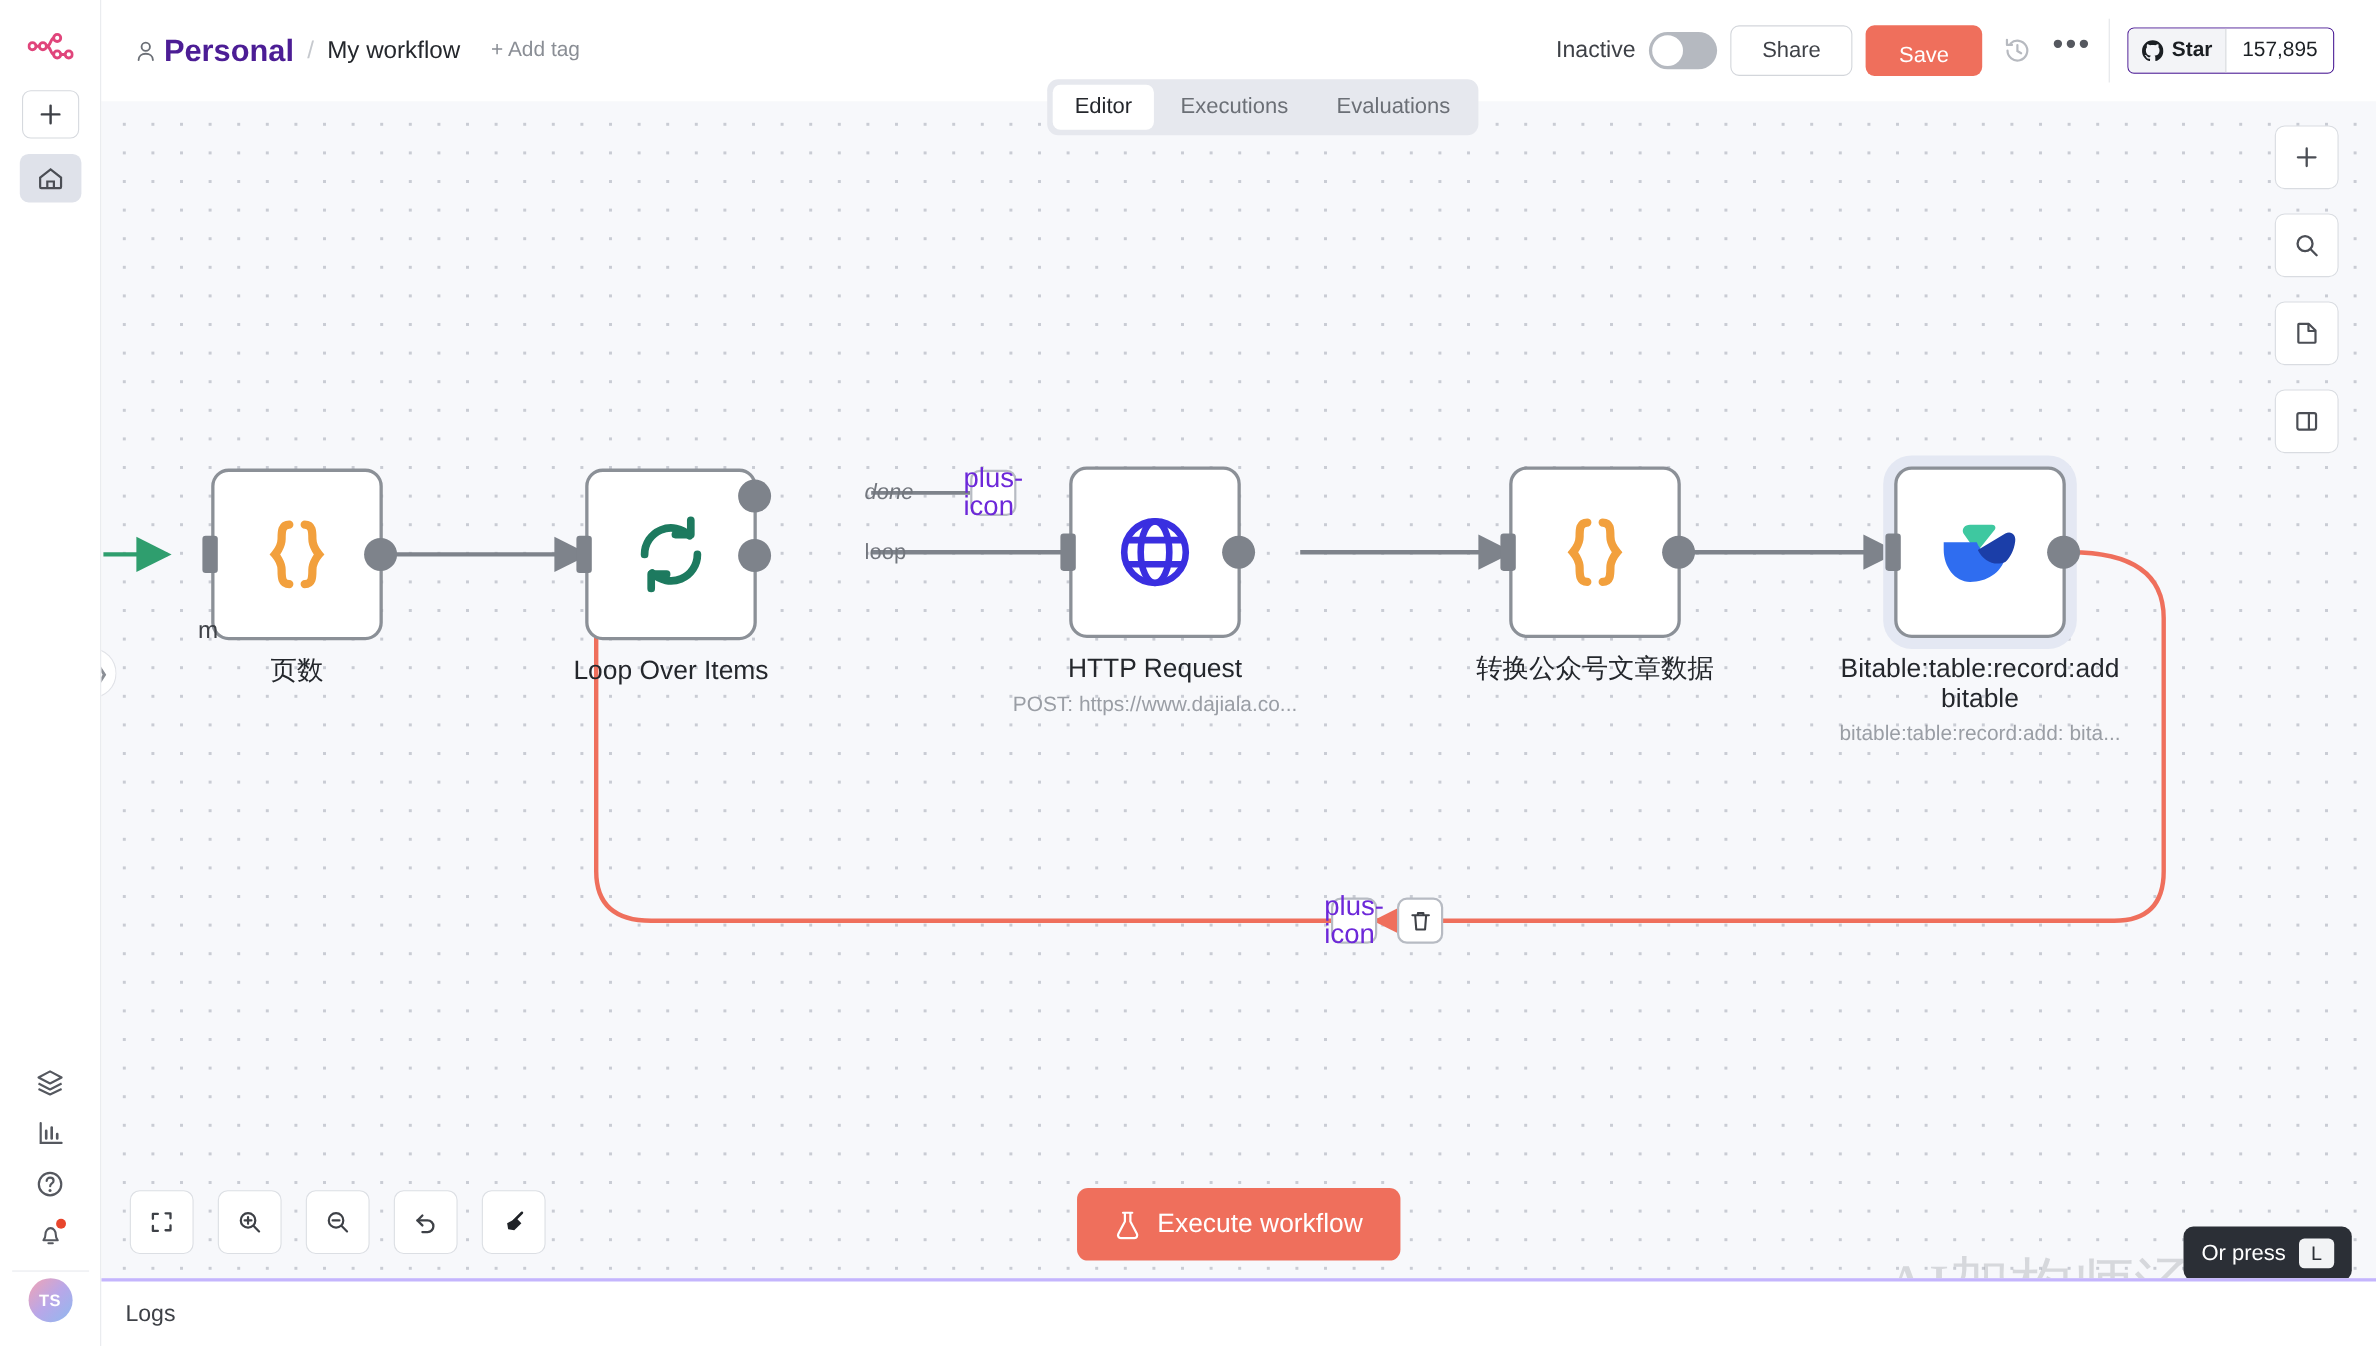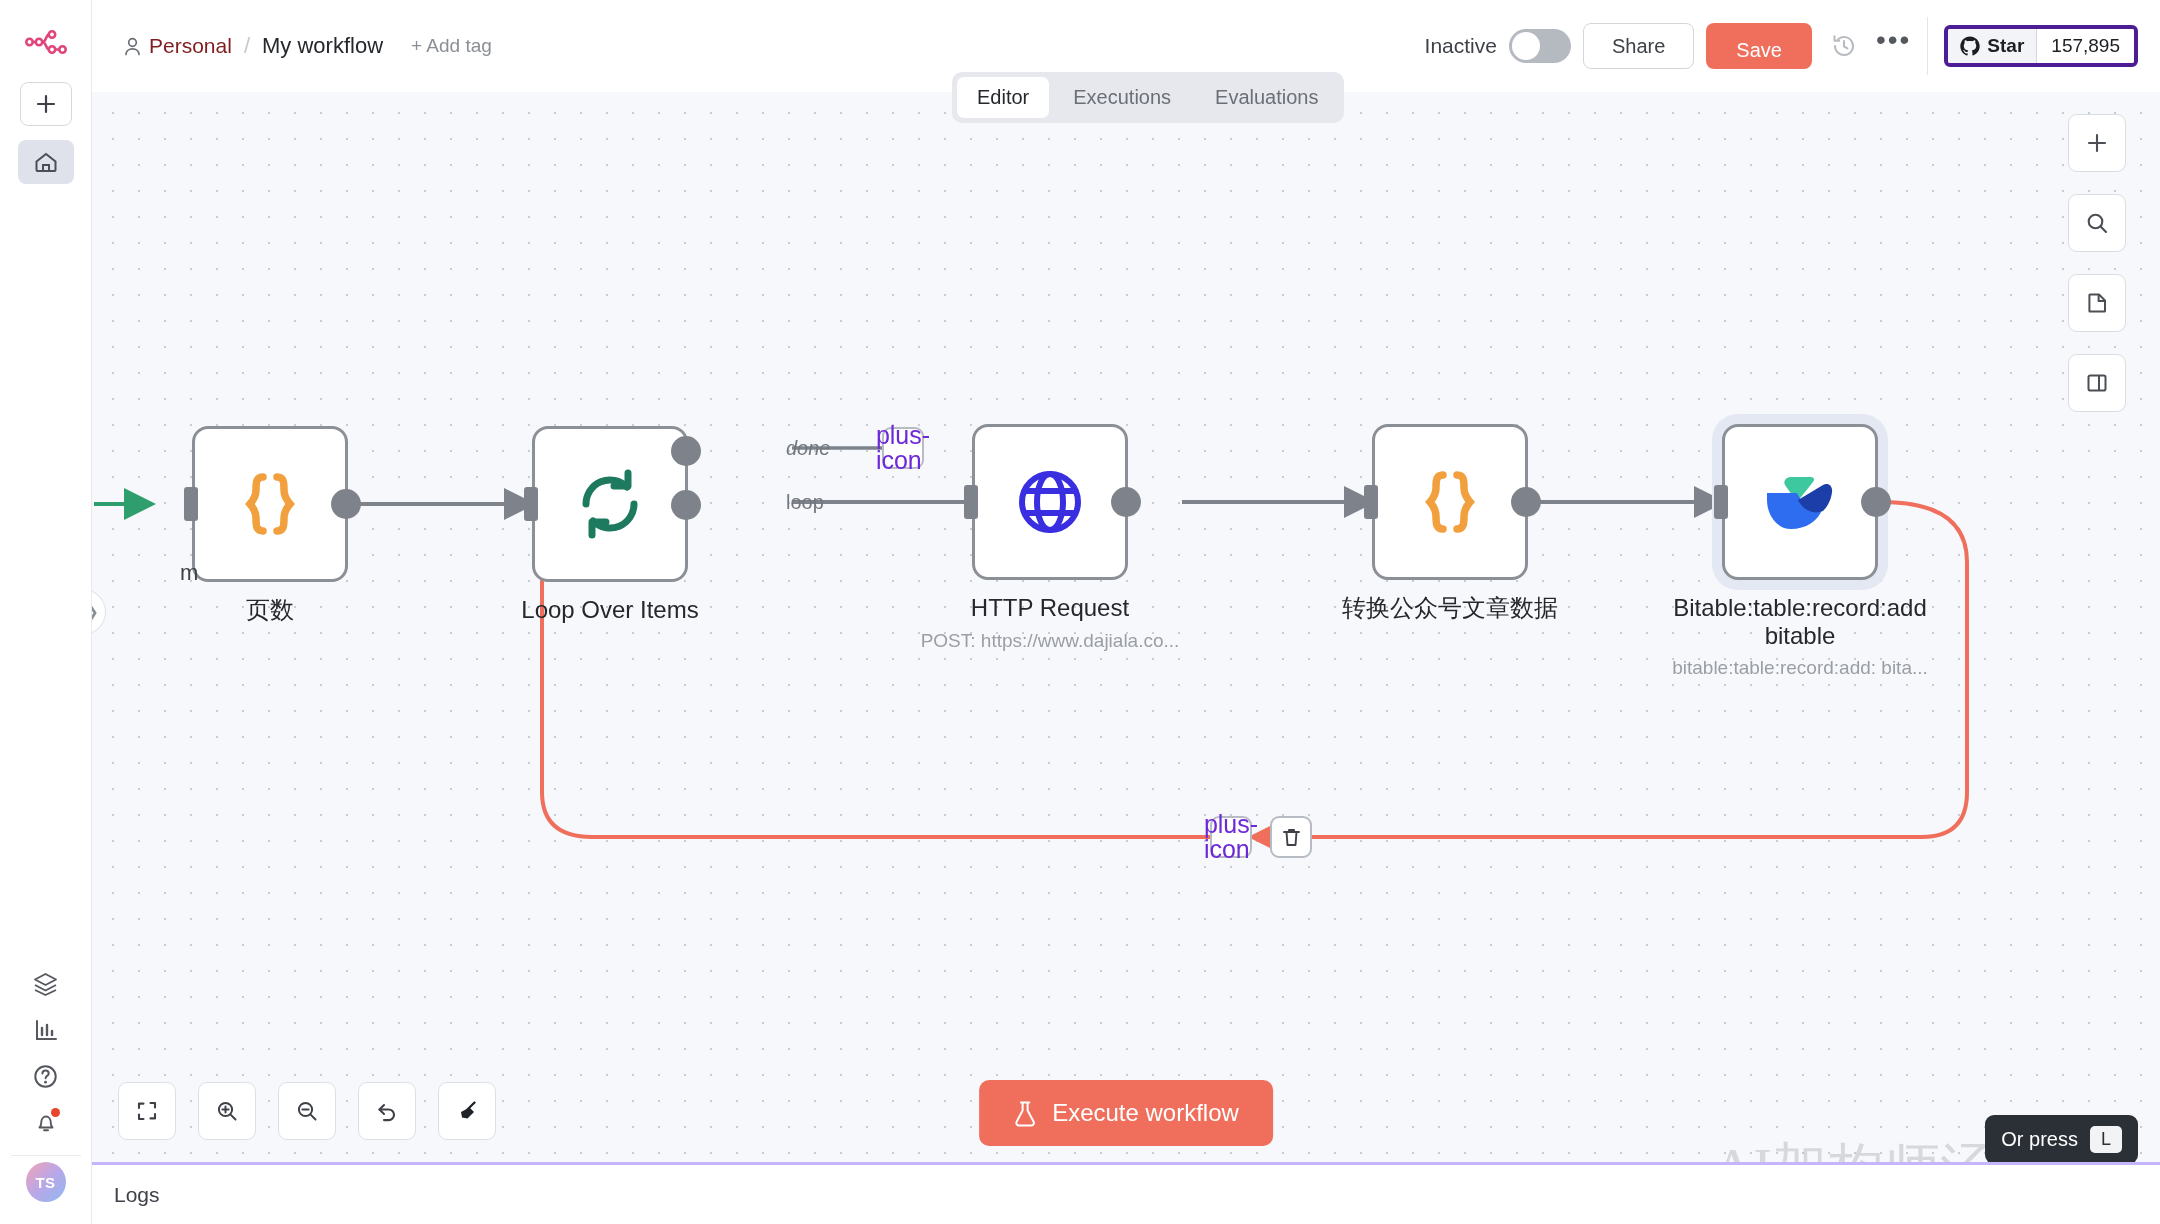--- a/index.html
+++ b/index.html
@@ -37,42 +37,42 @@
     display: flex; align-items: center; justify-content: center;
   }
 
   
   .topbar {
     position: absolute; left: 92px; top: 0; right: 0; height: 92px;
     background: #fff; display: flex; align-items: center; z-index: 30;
   }
   .crumbs { display: flex; align-items: center; margin-left: 32px; gap: 10px; }
   .crumb-personal { display: flex; align-items: center; gap: 8px;
-    font-size: 21px; color: #7f1d1d; cursor: pointer; }
+    font-size: 28px; color: #4c1d95; cursor: pointer; font-weight: bold; }
   .crumb-slash { color: #c6c9ce; font-size: 22px; padding: 0 2px; }
   .crumb-title { font-size: 22px; color: #24272c; cursor: pointer; }
   .add-tag { font-size: 19px; color: #8a8e95; margin-left: 18px; cursor: pointer; }
 
   .top-right { margin-left: auto; display: flex; align-items: center; gap: 12px; padding-right: 12px; }
   .inactive-label { font-size: 21px; color: #3e4147; }
   .toggle { width: 62px; height: 34px; border-radius: 18px; background: #b5b9c0;
     position: relative; cursor: pointer; }
   .toggle .knob { position: absolute; top: 3px; left: 3px; width: 28px; height: 28px;
     border-radius: 50%; background: #fff; }
   .btn-share { height: 46px; padding: 0 28px; border: 1px solid #d3d6db; border-radius: 8px;
     background: #fff; font-size: 20px; color: #3e4147; cursor: pointer; }
   .btn-save { height: 46px; padding: 16px 30px; border: none; border-radius: 8px;
     background: #ef6f5c; color: #fff; font-size: 20px; cursor: pointer; }
   .icon-btn-top { width: 40px; height: 40px; display: flex; align-items: center;
     justify-content: center; color: #b7bac0; cursor: pointer; }
   .dots { font-size: 28px; color: #55585f; letter-spacing: 2px; cursor: pointer;
     line-height: 0.5; padding-bottom: 12px; }
   .gh-sep { width: 1px; height: 58px; background: #e3e5e9; margin: 0 4px; }
-  .gh-star { display: flex; align-items: stretch; height: 42px; border: 4px solid #4c1d95;
-    border-radius: 6px; overflow: hidden; margin-right: 10px; cursor: pointer; }
+  .gh-star { display: flex; align-items: stretch; height: 42px; border: 1px solid #4c1d95;
+    border-radius: 6px; overflow: hidden; margin-right: 26px; cursor: pointer; }
   .gh-left { display: flex; align-items: center; gap: 7px; padding: 0 12px;
     background: #f3f4f7; font-size: 19px; color: #1b1f23; font-weight: bold; }
   .gh-count { display: flex; align-items: center; padding: 0 14px; background: #fff;
     font-size: 19px; color: #1b1f23; border-left: 1px solid #d3d6db; }
 
   
   .tabs {
     position: absolute; left: 952px; top: 72px; z-index: 35;
     display: flex; align-items: center; gap: 4px;
     background: #e6e8ee; border-radius: 10px; padding: 5px;

